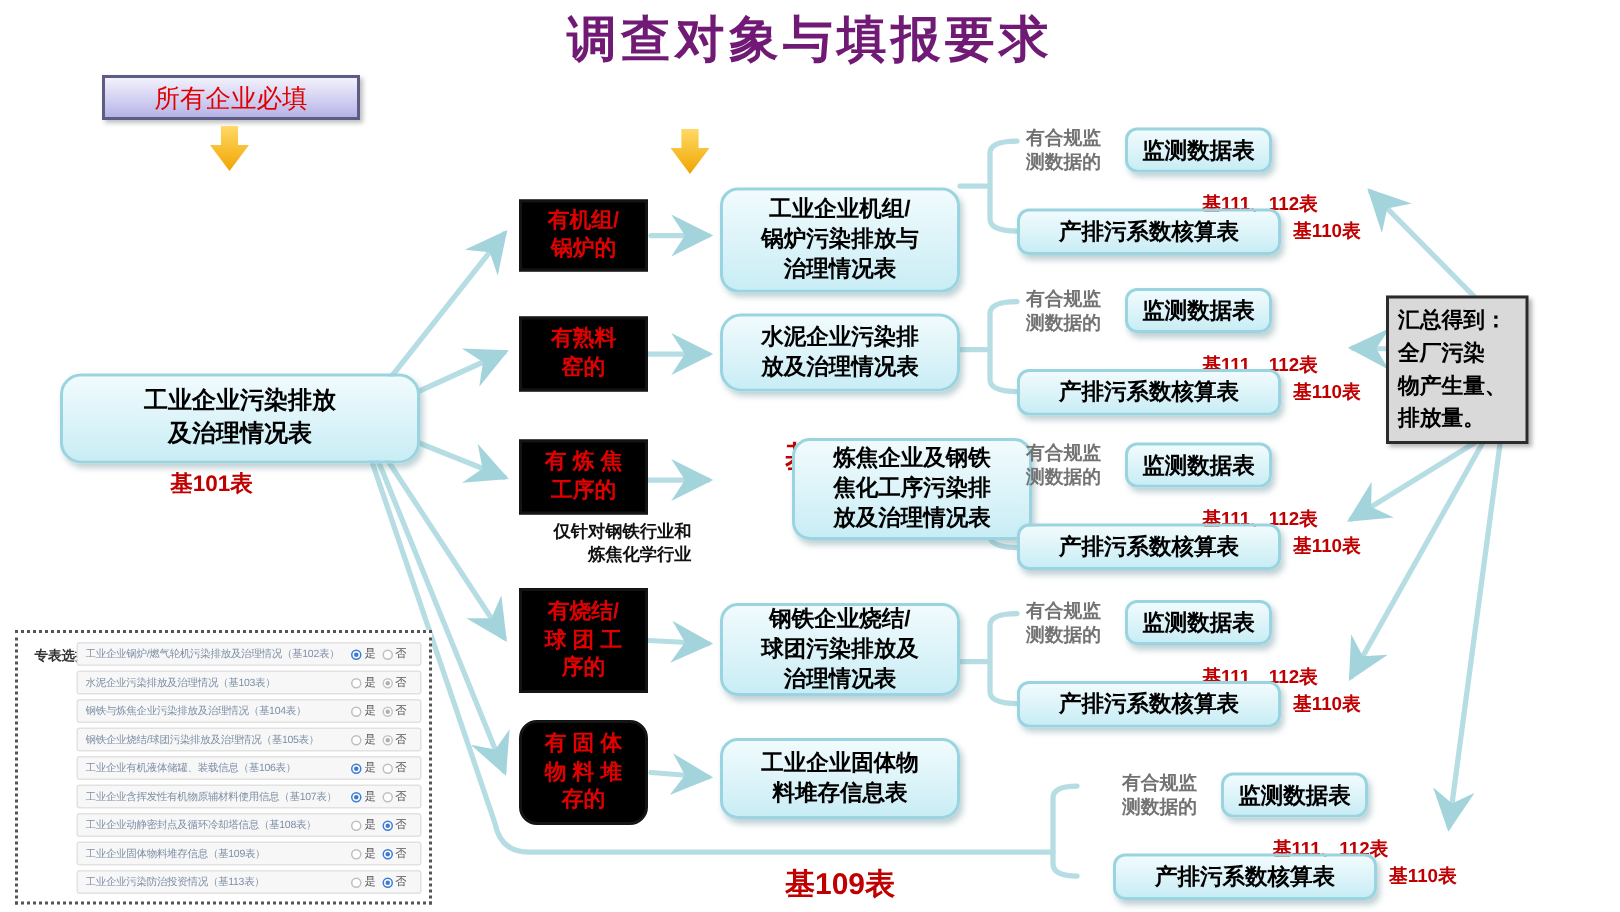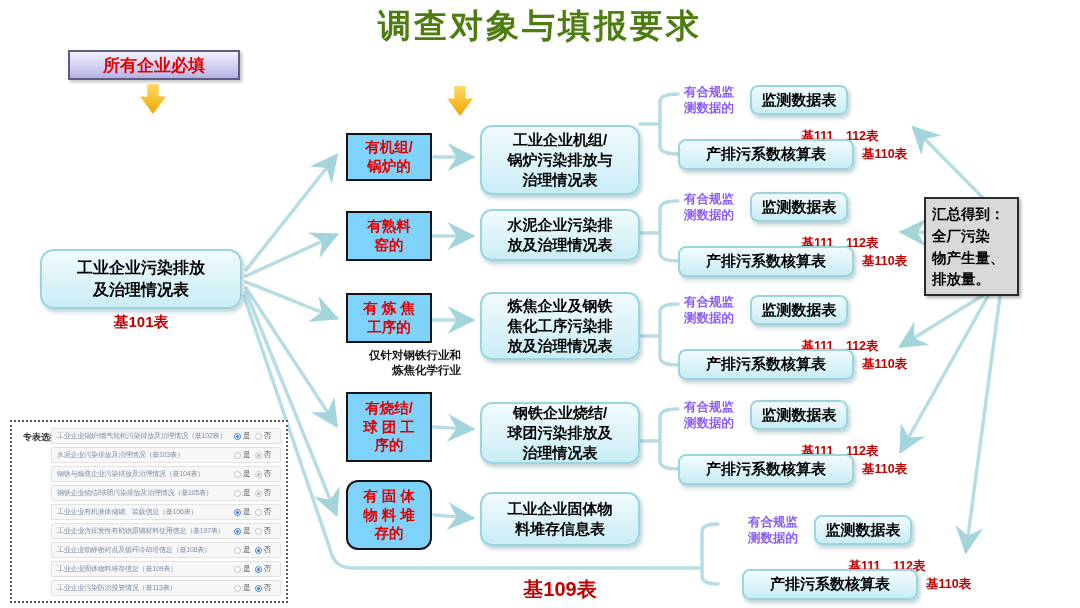--- a/index.html
+++ b/index.html
@@ -2,63 +2,63 @@
 <html><head>
 <meta charset="utf-8">
 <style>
   html,body{margin:0;padding:0;background:#fff;}
   #stage{position:relative;width:1080px;height:608px;background:#fff;overflow:hidden;
          font-family:"Liberation Sans","DejaVu Sans",sans-serif;}
   #stage *{box-sizing:border-box;}
   svg.wires{position:absolute;left:0;top:0;width:1080px;height:608px;pointer-events:none;}
 
   .title{position:absolute;left:0;top:4px;width:1080px;text-align:center;
-         font-size:33px;font-weight:bold;color:#4d7c0f;letter-spacing:3px;}
-
-  .hdr{position:absolute;border:2px solid #5c5c85;color:#E00000;font-weight:bold;
+         font-size:33px;font-weight:bold;color:#701a75;letter-spacing:3px;}
+
+  .hdr{position:absolute;border:2px solid #5c5c85;color:#E00000;font-weight:normal;
        display:flex;align-items:center;justify-content:center;
        box-shadow:2px 2px 3px rgba(0,0,0,.25);text-align:center;}
   .hdr1{left:68px;top:50px;width:172px;height:30px;font-size:17px;
         background:linear-gradient(#f2f1fc,#c9c7ee 70%,#b4b2e4);}
   .hdr2{left:293px;top:47px;width:342px;height:35px;font-size:18px;
         background:linear-gradient(#e4dff7,#9d93da);}
 
   .darr{position:absolute;width:26px;height:30px;
         background:linear-gradient(#ffd966,#f0a500);
         clip-path:polygon(28% 0,72% 0,72% 42%,100% 42%,50% 100%,0 42%,28% 42%);
         filter:drop-shadow(1px 1px 1px rgba(0,0,0,.35));}
   .darr1{left:140px;top:84px;} .darr2{left:447px;top:86px;}
 
   .cyan{position:absolute;background:linear-gradient(#f1fbfd,#c9edf5);
         border:2px solid #9ad4e0;box-shadow:2px 3px 4px rgba(110,150,160,.45);
         display:flex;align-items:center;justify-content:center;text-align:center;
         font-weight:bold;color:#000;white-space:pre-line;}
-  .root{left:40px;top:249px;width:202px;height:60px;border-radius:14px;font-size:16px;line-height:1.35;}
+  .root{left:40px;top:249px;width:240px;height:60px;border-radius:14px;font-size:16px;line-height:1.35;}
   .code{position:absolute;color:#C00000;font-weight:bold;text-align:center;}
   .code-root{left:40px;top:313px;width:202px;font-size:15px;}
 
-  .ybox{position:absolute;left:346px;width:86px;background:#7dd3fc;border:2px solid #141414;
+  .ybox{position:absolute;left:346px;width:86px;background:#000000;border:2px solid #141414;
         color:#E00000;font-weight:bold;font-size:14.5px;line-height:1.3;
         display:flex;align-items:center;justify-content:center;text-align:center;white-space:pre-line;}
   .y1{top:133px;height:48px;} .y2{top:211px;height:50px;} .y3{top:293px;height:50px;}
   .y4{top:392px;height:70px;} .y5{top:480px;height:70px;border-radius:12px;}
   .note3{position:absolute;left:327px;top:348px;width:134px;font-size:11.5px;font-weight:bold;
          color:#111;line-height:1.3;white-space:pre-line;text-align:right;}
 
   .tbox{left:480px;width:160px;font-size:15px;line-height:1.35;border-radius:12px;}
-  .t1{top:113px;height:70px;margin-top:12px;} .t2{top:209px;height:52px;} .t3{top:292px;height:68px;}
+  .t1{top:113px;height:70px;margin-top:12px;} .t2{top:209px;height:52px;border-radius:14px;} .t3{top:292px;height:68px;margin-left:48px;}
   .t4{top:402px;height:62px;} .t5{top:492px;height:54px;}
   .tcode{left:480px;width:160px;font-size:20px;margin-top:28px;}
   .c1{top:187px;} .c2{top:263px;} .c3{top:361px;} .c4{top:466px;} .c5{top:548px;}
 
   .grp{position:absolute;width:0;height:0;}
   .g1{left:684px;top:84px;} .g2{left:684px;top:191px;} .g3{left:684px;top:294px;}
   .g4{left:684px;top:399px;} .g5{left:748px;top:514px;}
   .glabel{position:absolute;left:0;top:0;width:70px;font-size:12.5px;font-weight:bold;
-          color:#8b5cf6;line-height:1.3;white-space:pre-line;}
+          color:#737373;line-height:1.3;white-space:pre-line;}
   .mbox{left:66px;top:1px;width:98px;height:30px;border-radius:8px;font-size:15px;}
   .mcode{position:absolute;left:86px;top:44px;width:140px;text-align:center;font-size:12.5px;}
   .g5 .mcode{left:69px;}
   .cbox{left:-6px;top:55px;width:176px;height:31px;border-radius:8px;font-size:15px;}
   .ccode{position:absolute;left:178px;top:62px;font-size:12.5px;white-space:nowrap;}
 
   .summary{position:absolute;left:924px;top:197px;width:95px;height:99px;background:#d9d9d9;
            border:2px solid #2b2b2b;font-size:14.5px;font-weight:bold;line-height:1.5;
            padding:5px 6px;white-space:pre-line;color:#000;box-shadow:2px 2px 3px rgba(0,0,0,.3);}
 

